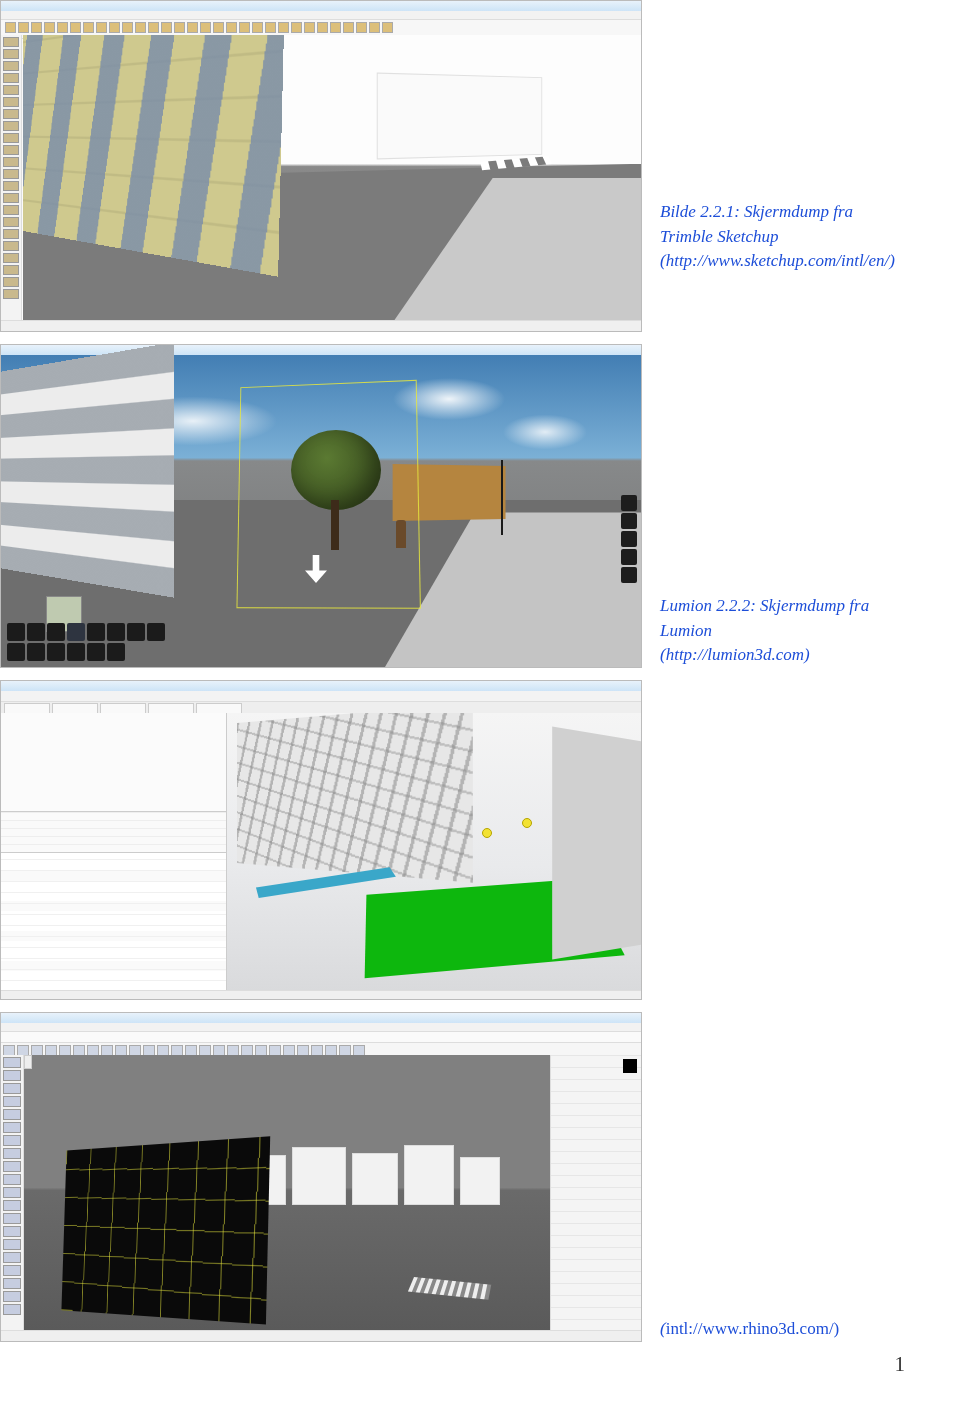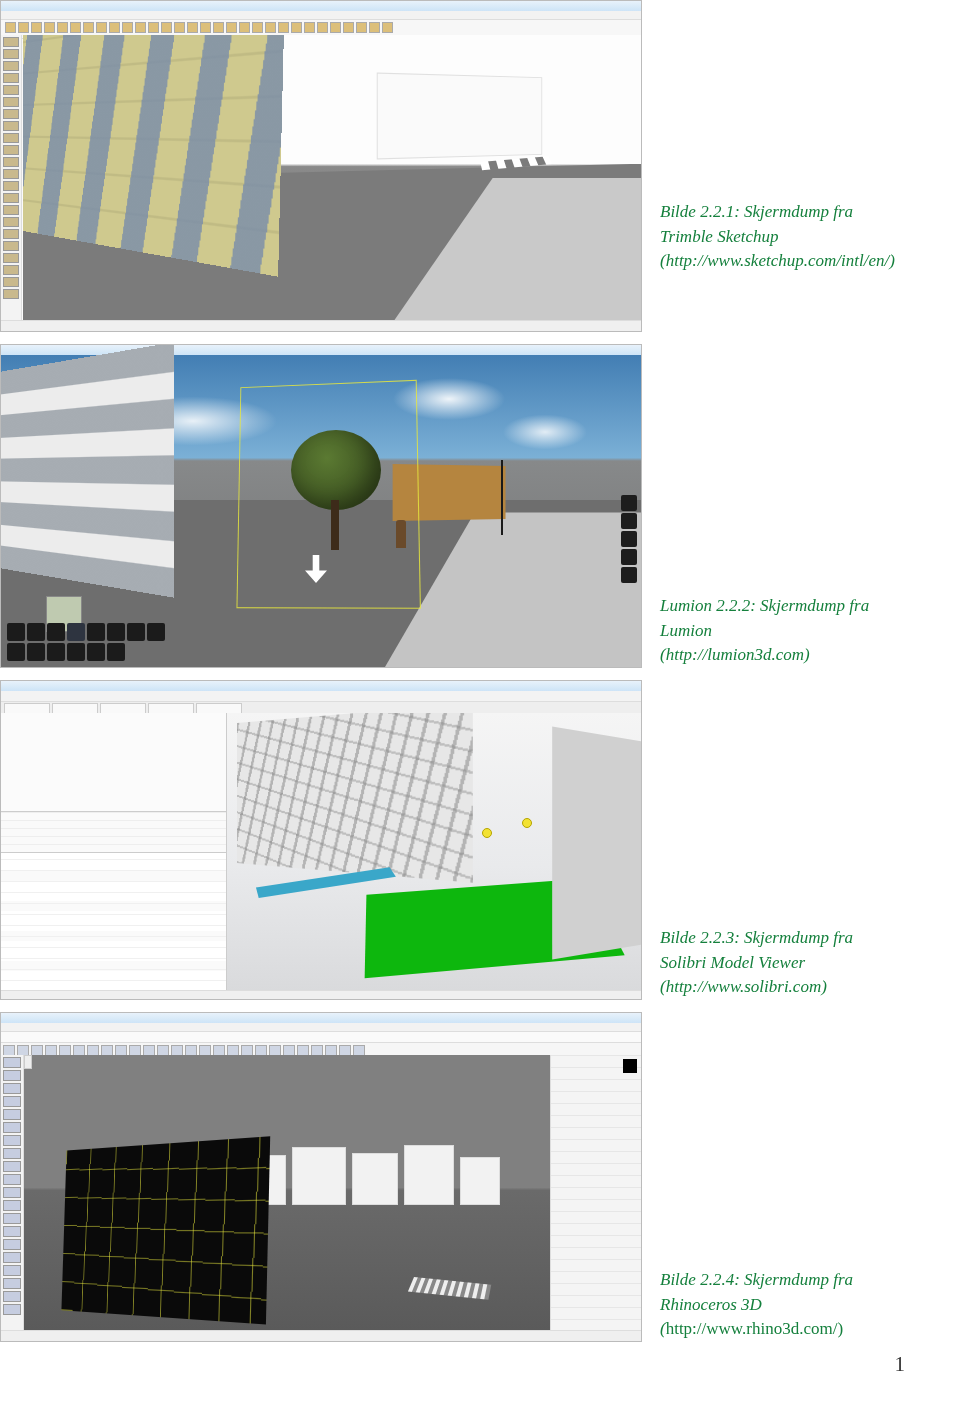--- a/index.html
+++ b/index.html
@@ -24,21 +24,21 @@
   }
   .screenshot {
     background: #eee;
     position: relative;
     overflow: hidden;
   }
   .caption {
     font-style: italic;
     font-size: 17px;
     line-height: 1.45;
-    color: #15803d;
+    color: #1d4ed8;
     padding-left: 18px;
     width: 260px;
     box-sizing: border-box;
   }
   .caption .paren {
     font-style: italic;
     font-family: Liberation Serif, serif;
   }
   .page-number {
     position: absolute;
@@ -454,24 +454,20 @@
         <div class="view3">
           <div class="bldg3"></div>
           <div class="pool"></div>
           <div class="green"></div>
           <div class="wall3"></div>
           <div class="marker" style="left:255px;top:115px;"></div>
           <div class="marker" style="left:295px;top:105px;"></div>
         </div>
       </div>
       <div class="status3"></div>
-    </div>
-    <div class="caption">
-      <span>Bilde 2.2.3: Skjermdump fra Solibri Model Viewer</span><br>
-      <span class="paren">(http://www.solibri.com)</span>
     </div>
   </div>
 
   <div class="figure-block">
     <div class="screenshot shot4">
       <div class="tb"></div>
       <div class="mb"></div>
       <div class="cmd"></div>
       <div class="tbar">
         <div></div>
@@ -536,19 +532,19 @@
           <div class="blackbox"></div>
           <div class="grating"></div>
         </div>
         <div class="rpanel">
           <div class="sw"></div>
         </div>
       </div>
       <div class="status4"></div>
     </div>
     <div class="caption">
-      <span>Bilde 2.2.4: Skjermdump fra Rhinoceros 3D</span><br>
-      <span class="paren"><span>(</span><span style="font-style:normal;">http://www.rhino3d.com/)</span></span>
+      <br>
+      <span class="paren"><span>(</span><span style="font-style:normal;">intl://www.rhino3d.com/)</span></span>
     </div>
   </div>
 
   <div class="page-number">1</div>
 </div>
 
 </body></html>

